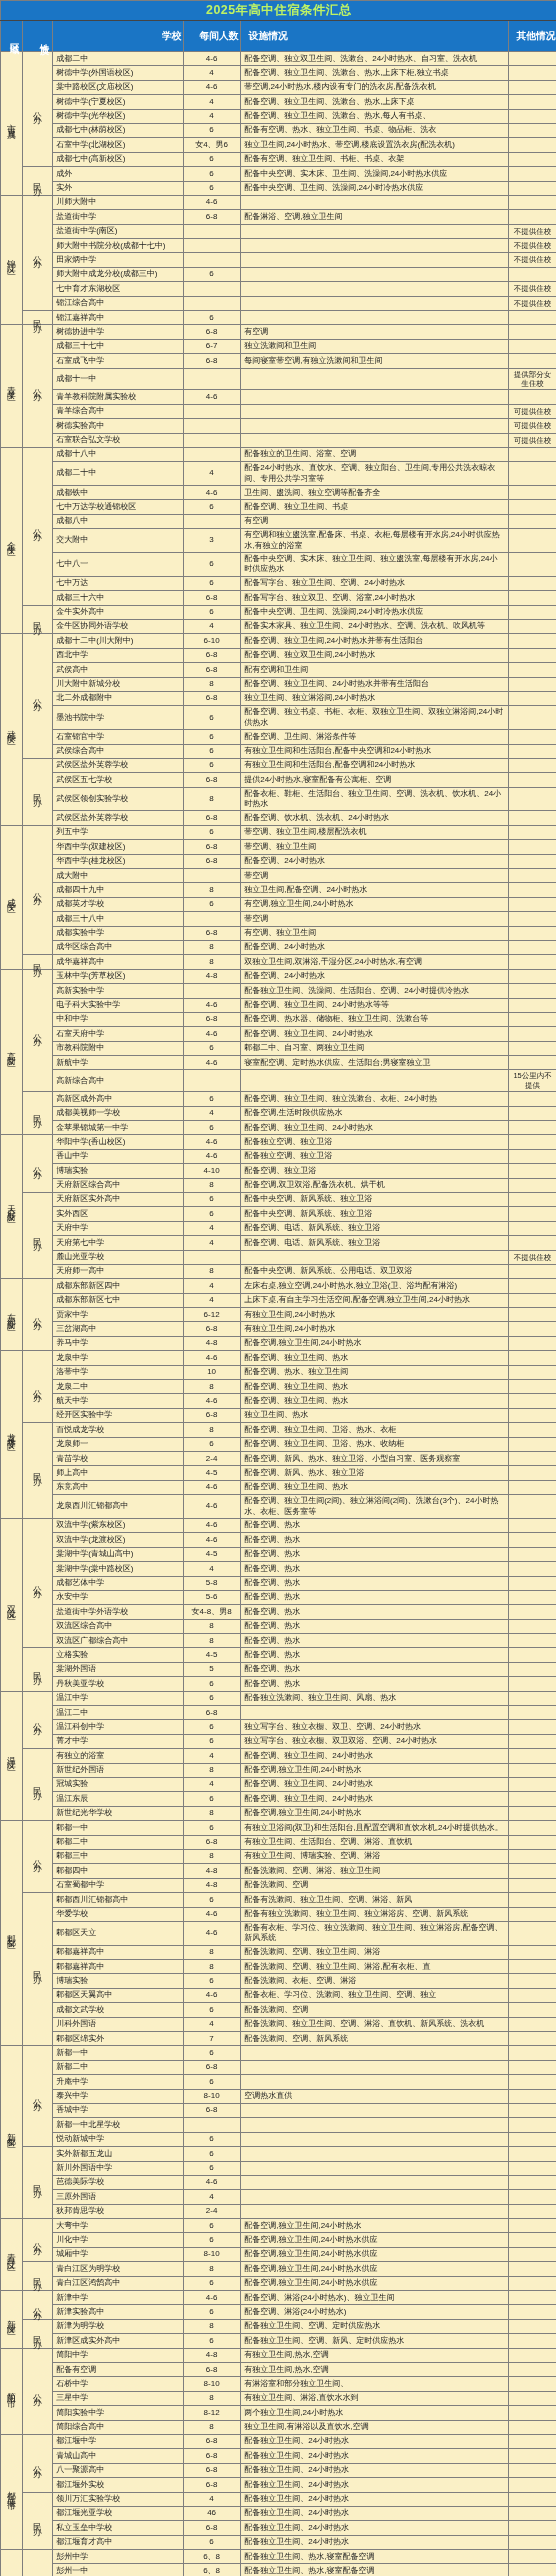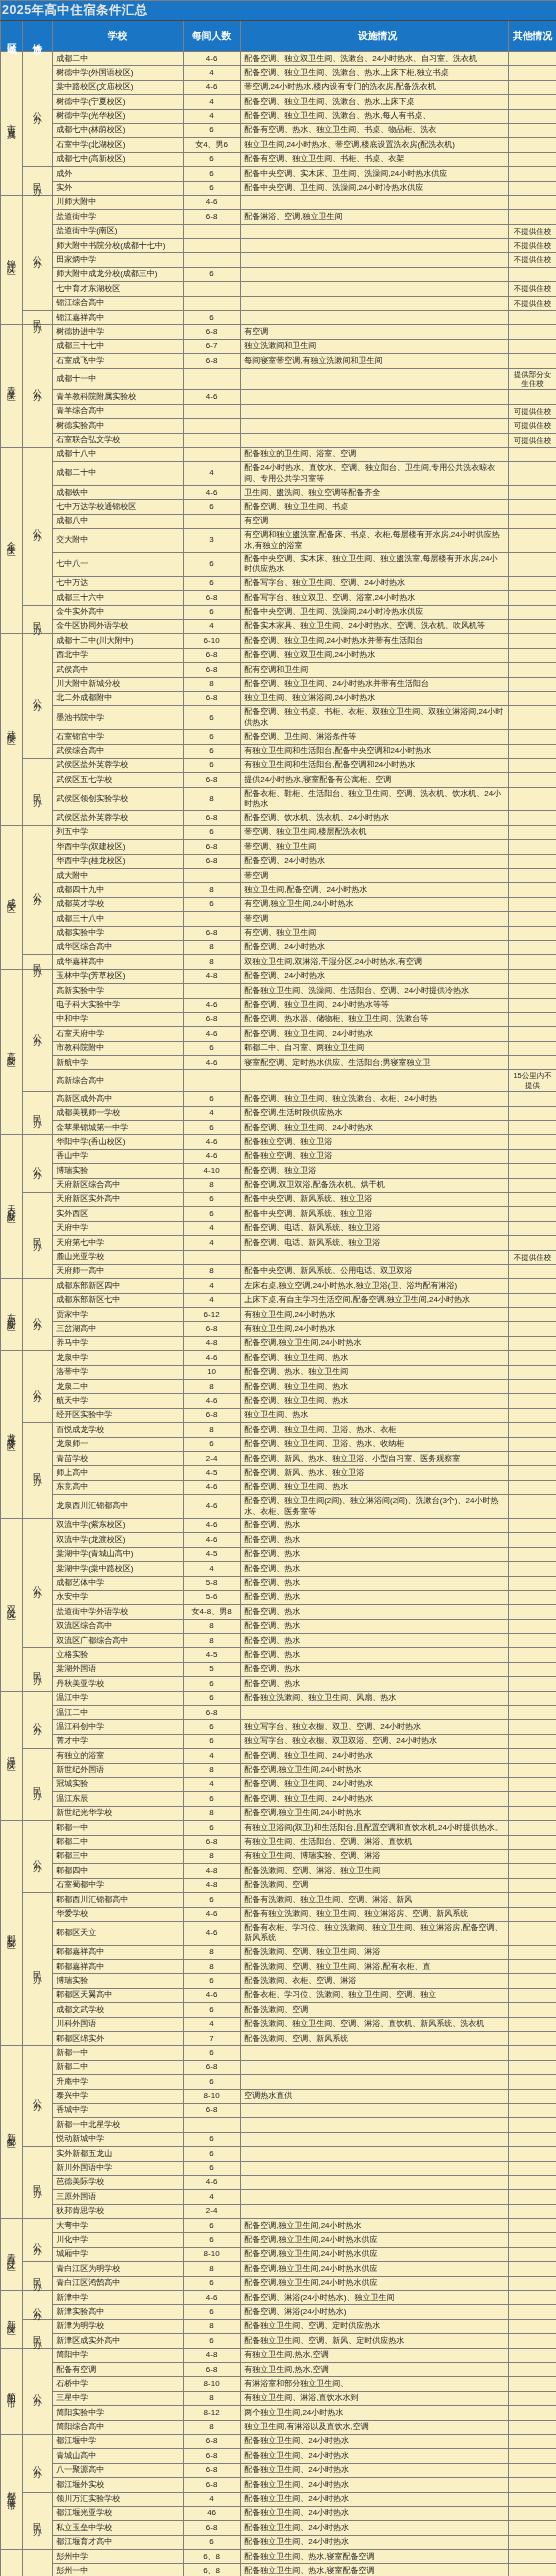--- a/index.html
+++ b/index.html
@@ -5,23 +5,23 @@
   html,body{margin:0;padding:0;background:#ffffff;}
   body{width:556px;position:relative;font-family:"Liberation Sans","DejaVu Sans",sans-serif;}
   table.acc{border-collapse:collapse;width:556px;table-layout:fixed;background:#faf0c6;border:1px solid #3d3d3d;}
   col.c-region{width:21.6px;}
   col.c-type{width:30px;}
   col.c-school{width:131px;}
   col.c-capacity{width:57px;}
   col.c-fac{width:268px;}
   col.c-other{width:49px;}
   th,td{border:0.5px solid #7e7e7e;box-sizing:border-box;}
-  tr.title-row th{background:#1a75c5;color:#e5e5e5;font-size:12.4px;font-weight:bold;height:18.5px;text-align:left;letter-spacing:0.5px;border-bottom:0.5px solid #444;}
-  tr.head-row th{background:#1a75c5;color:#ffffff;font-size:9.8px;font-weight:bold;height:31px;text-align:center;vertical-align:middle;}
-  tr.head-row th.h-fac{text-align:center;padding-left:8px;}
+  tr.title-row th{background:#1a75c5;color:#bef264;font-size:12.4px;font-weight:bold;height:18.5px;text-align:center;letter-spacing:0.5px;border-bottom:0.5px solid #444;}
+  tr.head-row th{background:#1a75c5;color:#ffffff;font-size:9.8px;font-weight:bold;height:31px;text-align:right;vertical-align:middle;}
+  tr.head-row th.h-fac{text-align:left;padding-left:8px;}
   tbody td{font-size:8px;color:#222222;padding:1px 2.1px;height:14.4px;line-height:1.3;vertical-align:middle;}
   td.school{text-align:left;padding-left:3.6px;}
   td.capacity{text-align:center;}
   td.facilities{text-align:left;padding-left:3.6px;}
   td.other{text-align:center;font-size:7.5px;line-height:1.25;}
   td.region,td.type{text-align:center;vertical-align:middle;padding:0;}
   .vert{writing-mode:vertical-rl;text-orientation:upright;letter-spacing:0.38em;display:inline-block;font-size:8.8px;color:#1d1d1d;}
   tr.head-row .vert{color:#ffffff;font-size:9.3px;letter-spacing:0.2em;font-weight:bold;}
   tr.region-start td{border-top:1.5px solid #3d3d3d;}
 </style>

